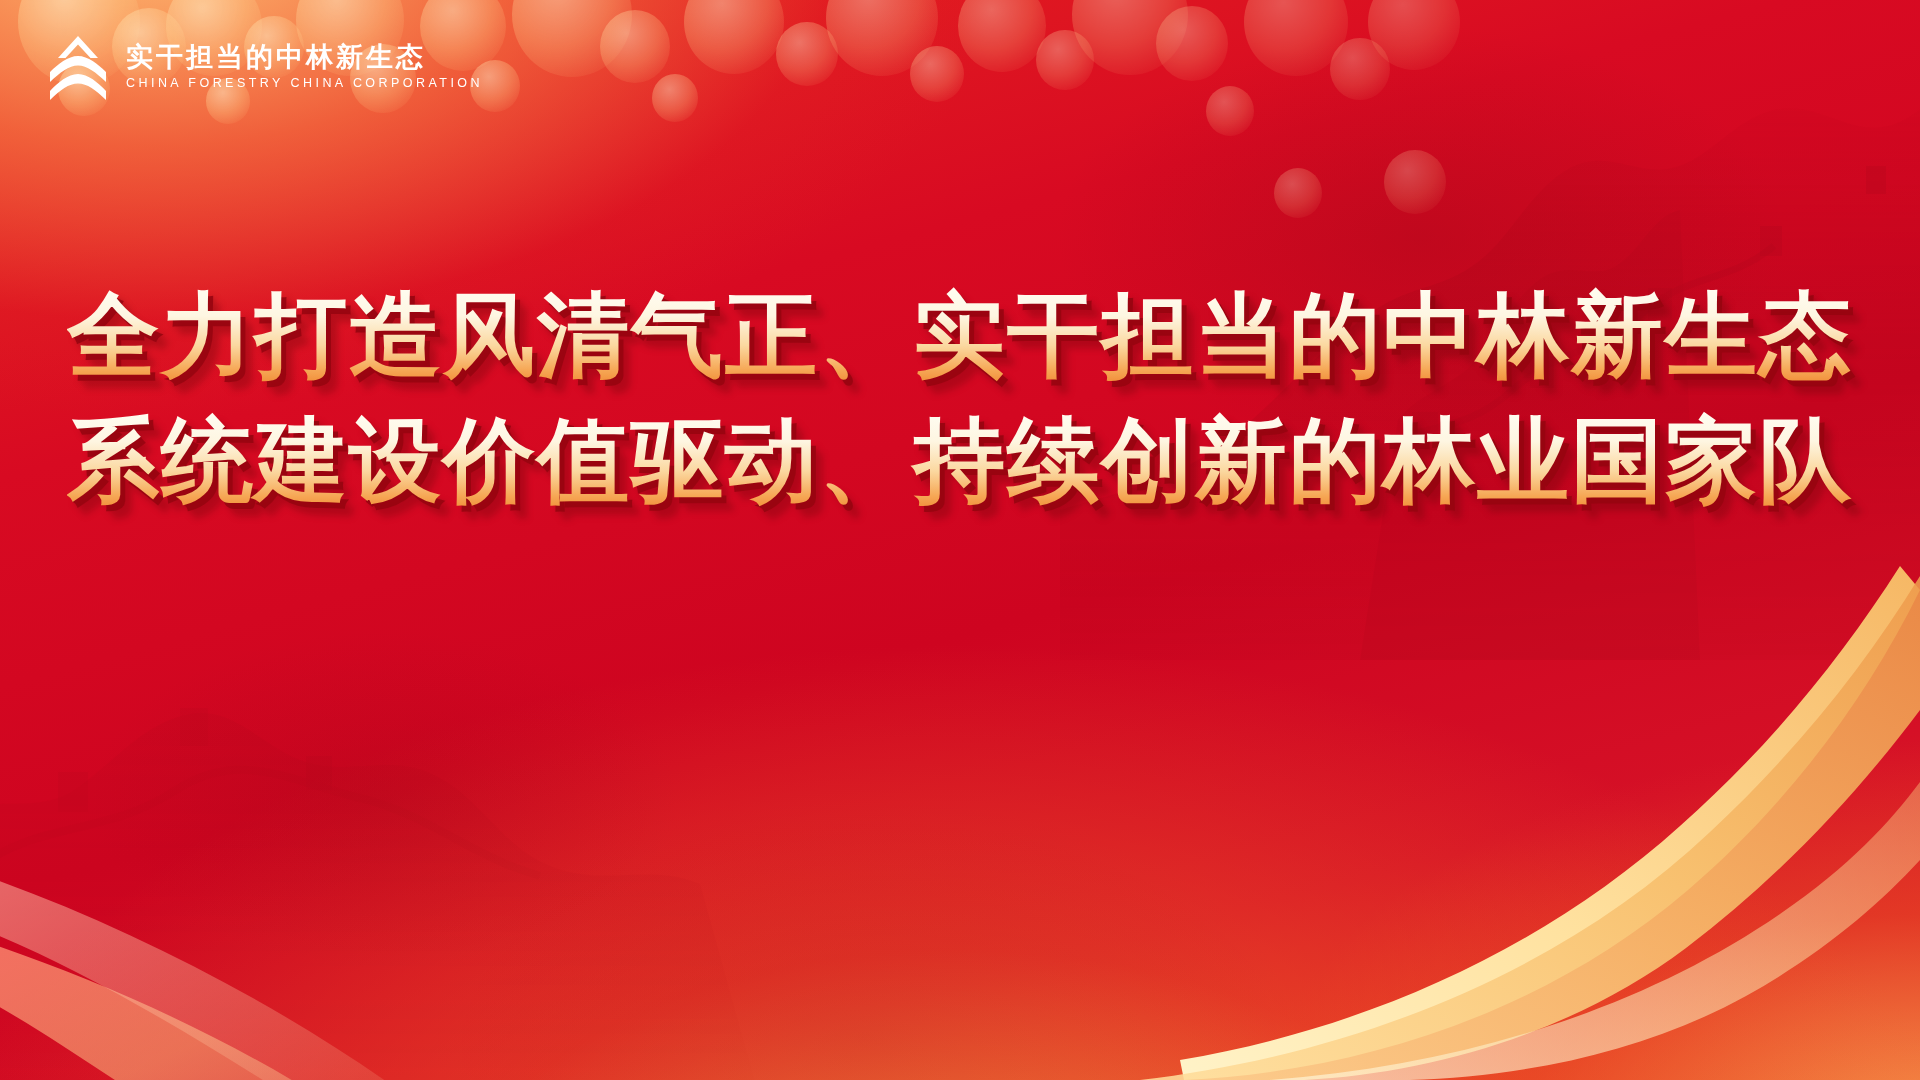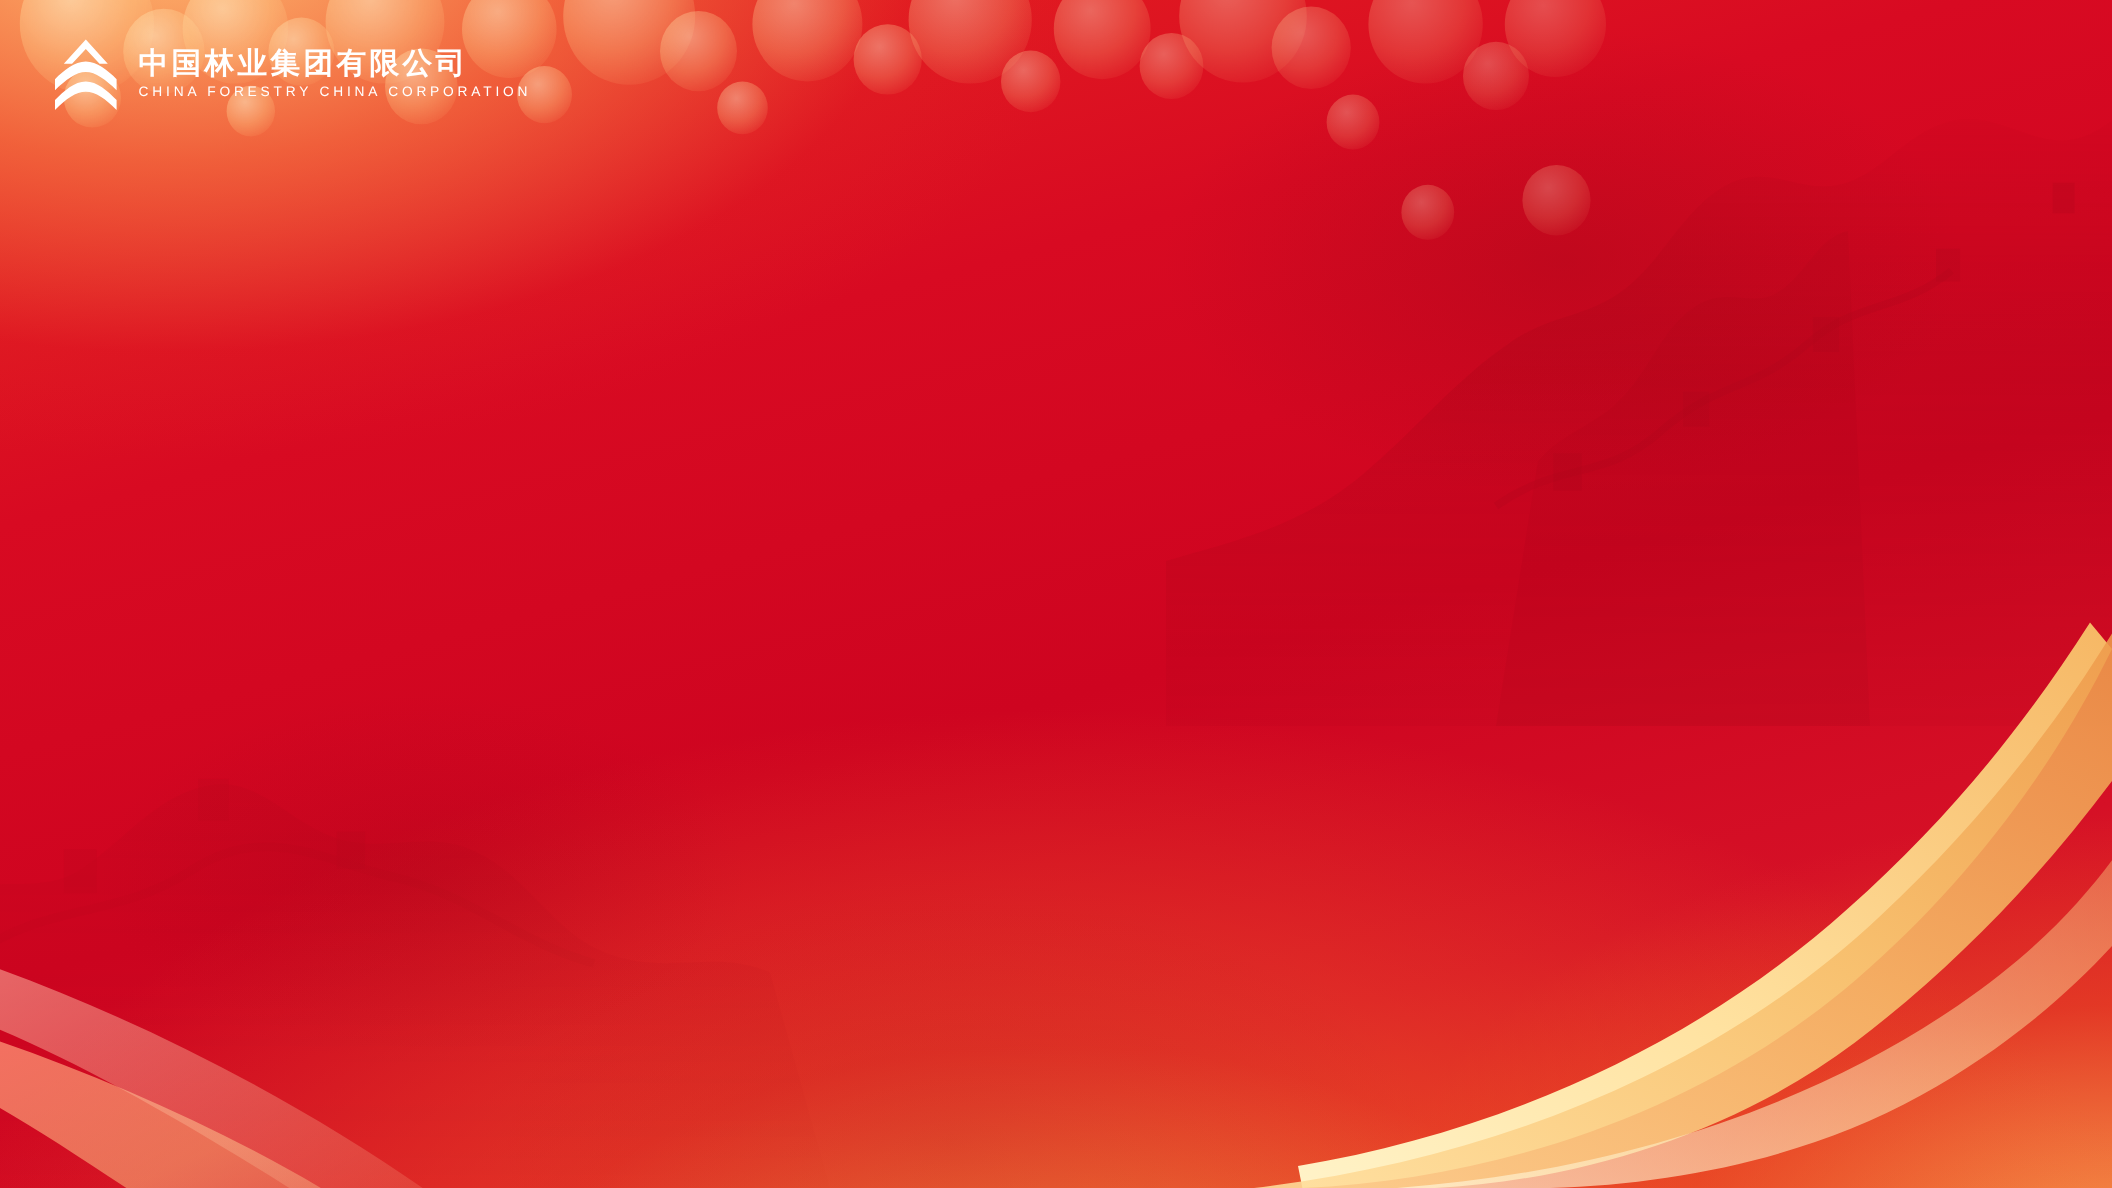--- a/index.html
+++ b/index.html
@@ -207,19 +207,23 @@
 
   <div class="logo-block">
     <svg class="logo-mark" viewBox="0 0 64 66">
       <g fill="#ffffff">
         <path d="M32 2 L52 24 L44.5 24 L32 10.5 L19.5 24 L12 24 Z"></path>
         <path d="M32 22 C42 22 52 30 60 38 L60 48 C50 38.5 41 31.5 32 31.5 C23 31.5 14 38.5 4 48 L4 38 C12 30 22 22 32 22 Z"></path>
         <path d="M32 40 C42 40 52 48.5 60 57 L60 66 C50 56 41 49.5 32 49.5 C23 49.5 14 56 4 66 L4 57 C12 48.5 22 40 32 40 Z"></path>
       </g>
     </svg>
     <div class="logo-words">
-      <div class="logo-cn">中国林业集团有限公司</div>
+      <div class="logo-cn">实干担当的中林新生态</div>
       <div class="logo-en">CHINA FORESTRY CHINA CORPORATION</div>
     </div>
   </div>
 
+  <div class="headline">
+    <div class="hl-line">全力打造风清气正、实干担当的中林新生态</div>
+    <div class="hl-line">系统建设价值驱动、持续创新的林业国家队</div>
+  </div>
 
 </div>
 
 </body></html>

